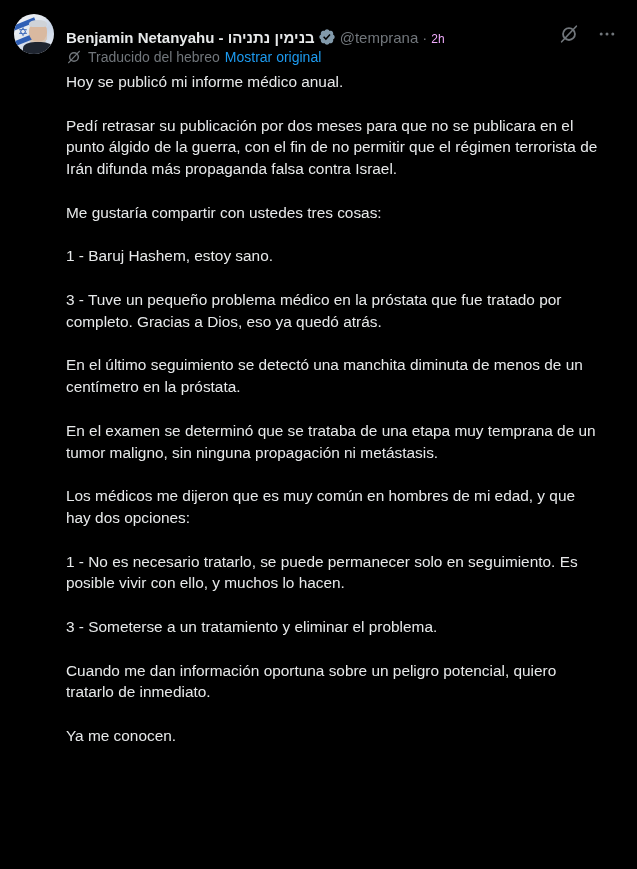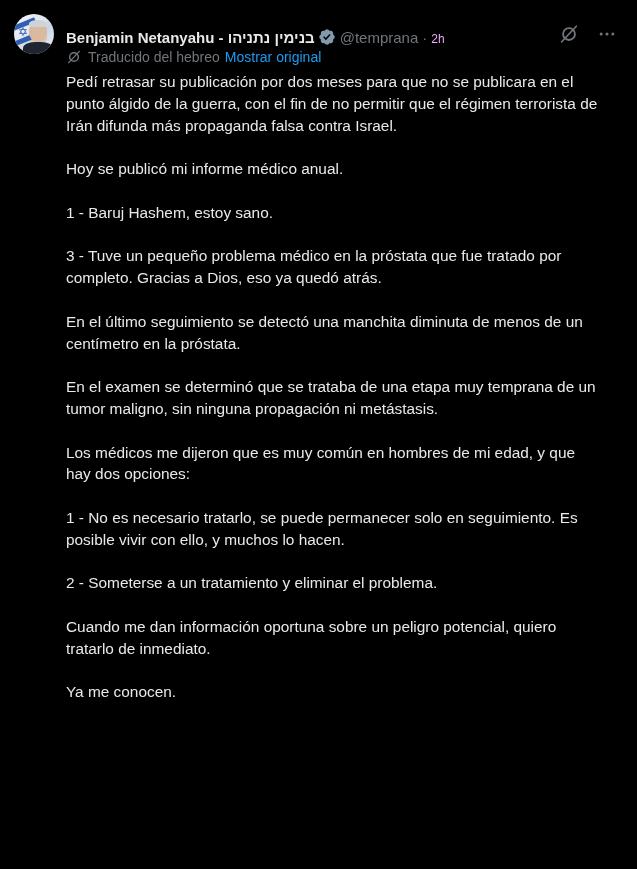--- a/index.html
+++ b/index.html
@@ -228,26 +228,27 @@
         <svg viewBox="0 0 24 24" width="16" height="16">
           <circle cx="12" cy="12" r="6.5" fill="none" stroke="#71767b" stroke-width="2.2"></circle>
           <line x1="4" y1="20.5" x2="20" y2="3.5" stroke="#71767b" stroke-width="2" stroke-linecap="round"></line>
         </svg>
       </span>
       <span class="translated-label">Traducido del hebreo</span>
       <span class="show-original">Mostrar original</span>
     </div>
 
     <div class="body-text">
+      <p class="para">Hoy se publicó mi informe médico anual.</p>
       <p class="para">Pedí retrasar su publicación por dos meses para que no se publicara en el punto álgido de la guerra, con el fin de no permitir que el régimen terrorista de Irán difunda más propaganda falsa contra Israel.</p>
-      <p class="para">Hoy se publicó mi informe médico anual.</p>
+      <p class="para">Me gustaría compartir con ustedes tres cosas:</p>
       <p class="para">1 - Baruj Hashem, estoy sano.</p>
       <p class="para">3 - Tuve un pequeño problema médico en la próstata que fue tratado por completo. Gracias a Dios, eso ya quedó atrás.</p>
       <p class="para">En el último seguimiento se detectó una manchita diminuta de menos de un centímetro en la próstata.</p>
       <p class="para">En el examen se determinó que se trataba de una etapa muy temprana de un tumor maligno, sin ninguna propagación ni metástasis.</p>
       <p class="para">Los médicos me dijeron que es muy común en hombres de mi edad, y que hay dos opciones:</p>
       <p class="para">1 - No es necesario tratarlo, se puede permanecer solo en seguimiento. Es posible vivir con ello, y muchos lo hacen.</p>
-      <p class="para">2 - Someterse a un tratamiento y eliminar el problema.</p>
+      <p class="para">3 - Someterse a un tratamiento y eliminar el problema.</p>
       <p class="para">Cuando me dan información oportuna sobre un peligro potencial, quiero tratarlo de inmediato.</p>
       <p class="para">Ya me conocen.</p>
     </div>
   </div>
 </div>
 
 </body></html>

